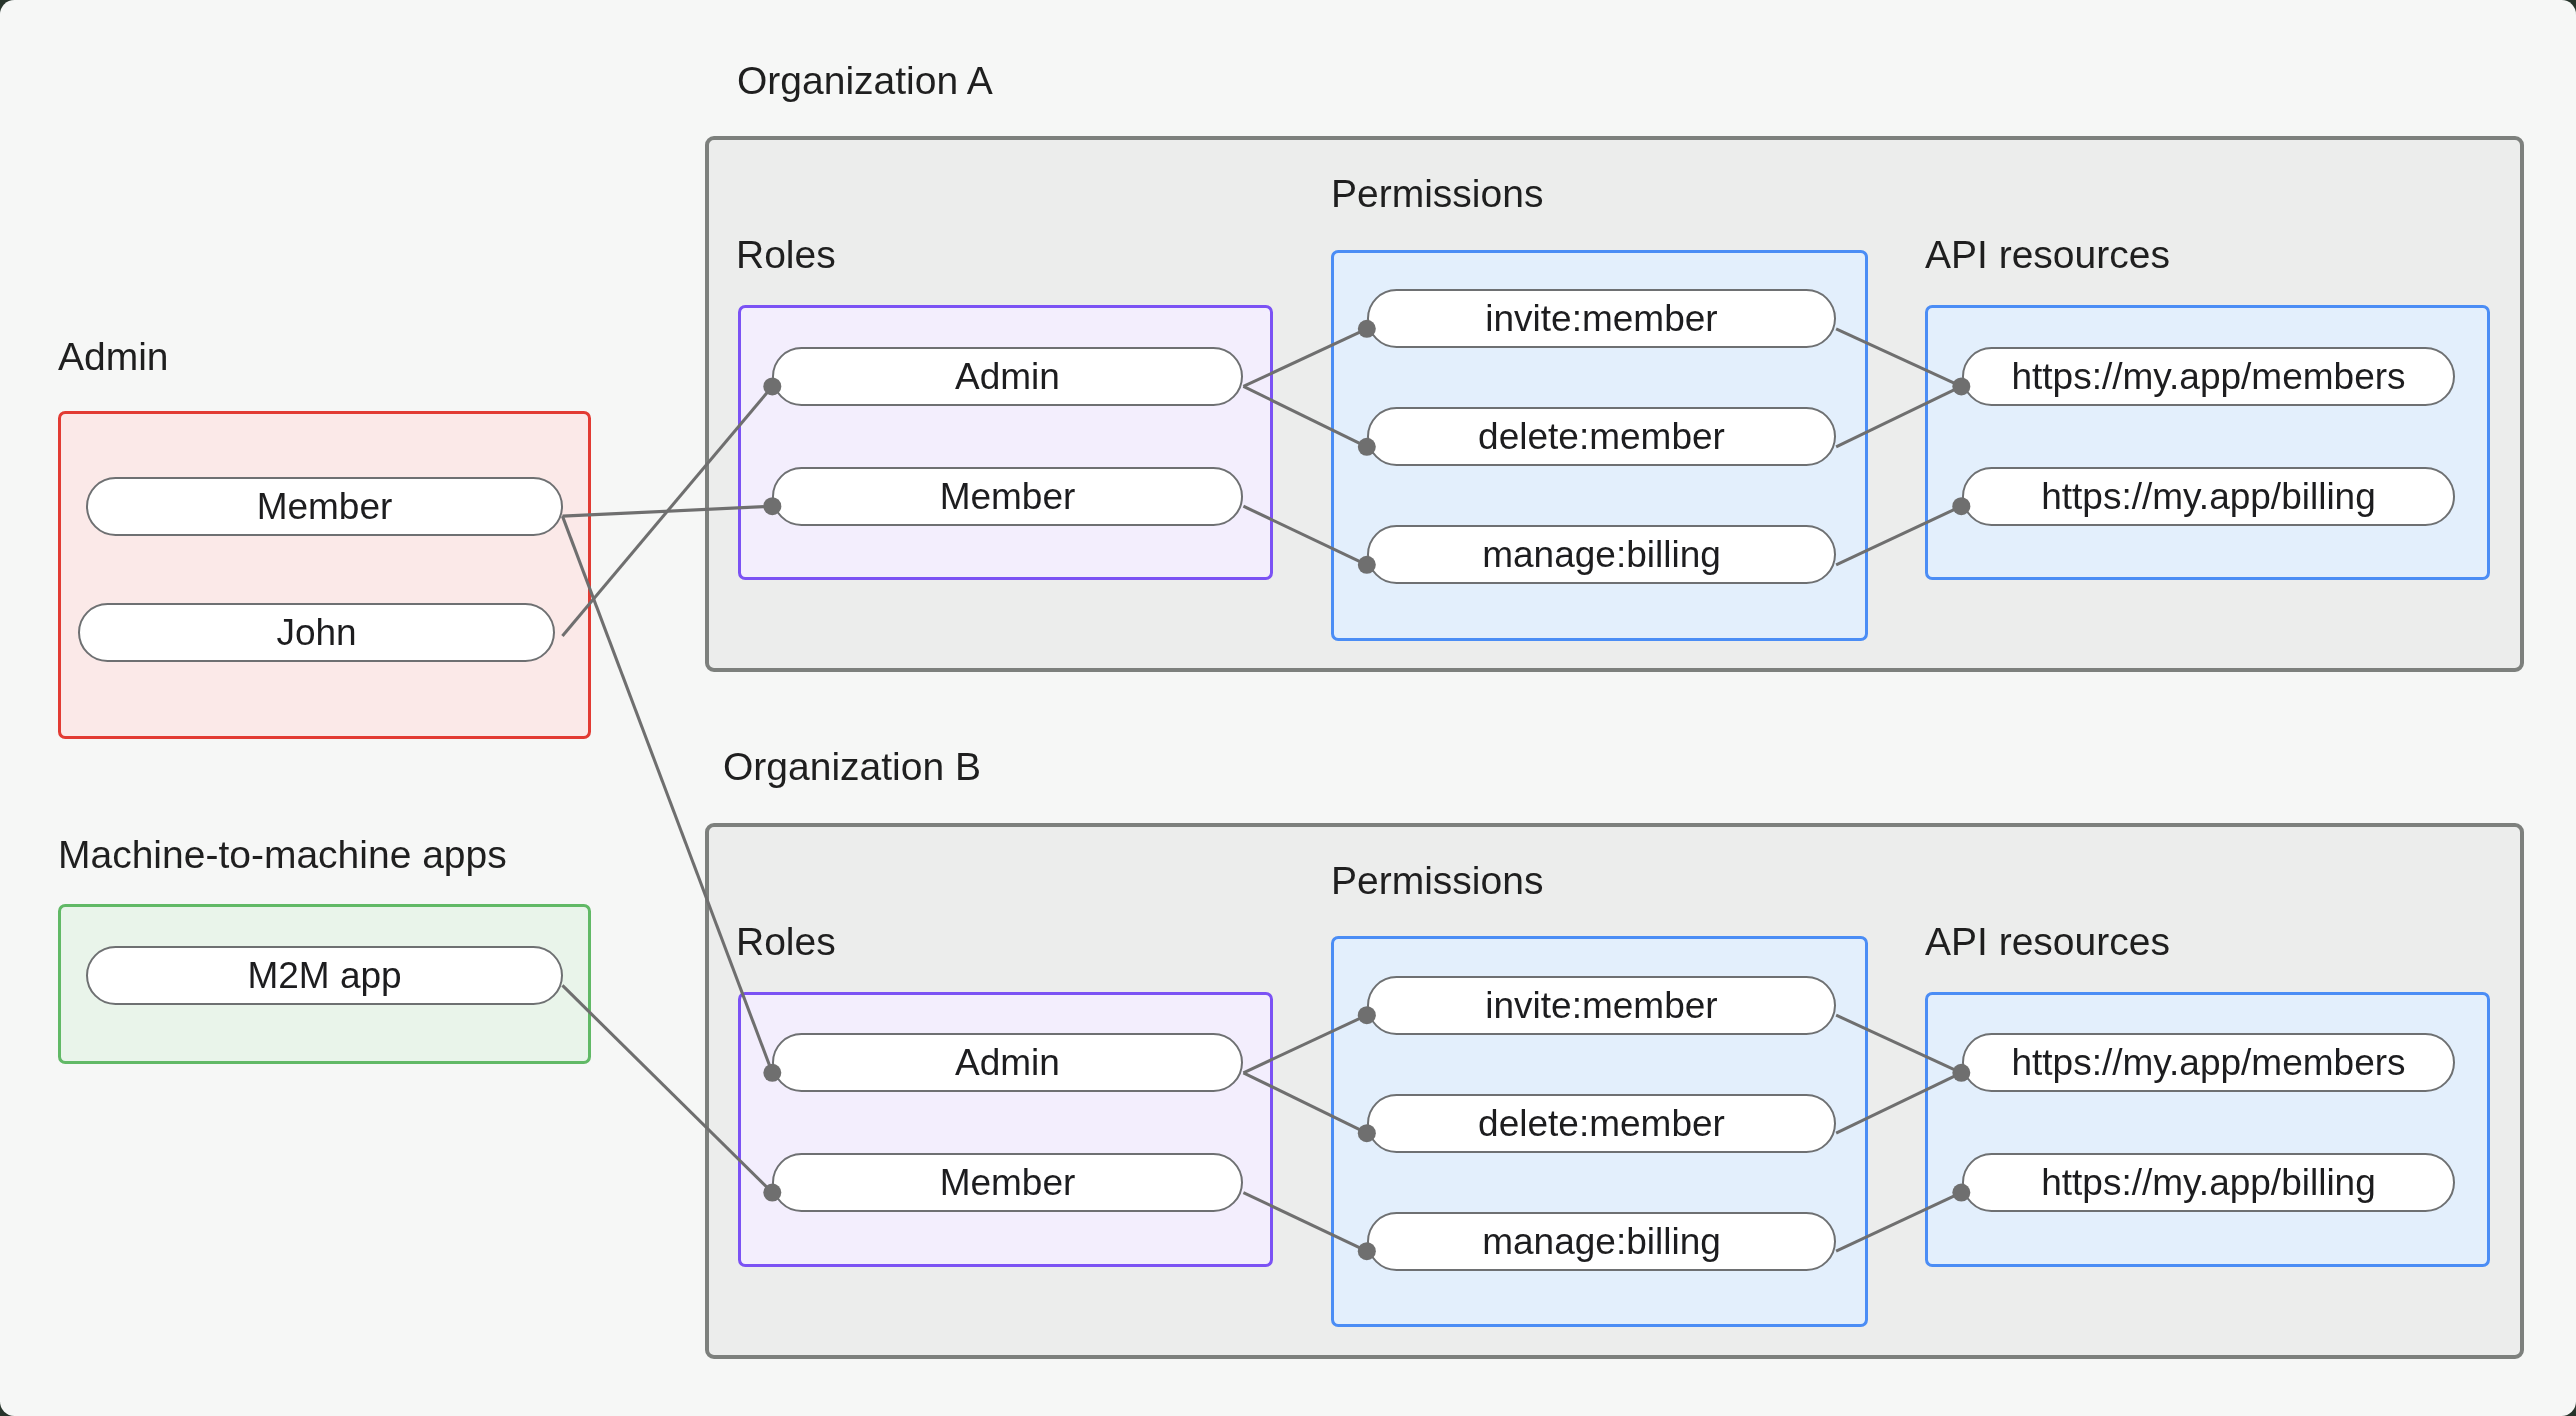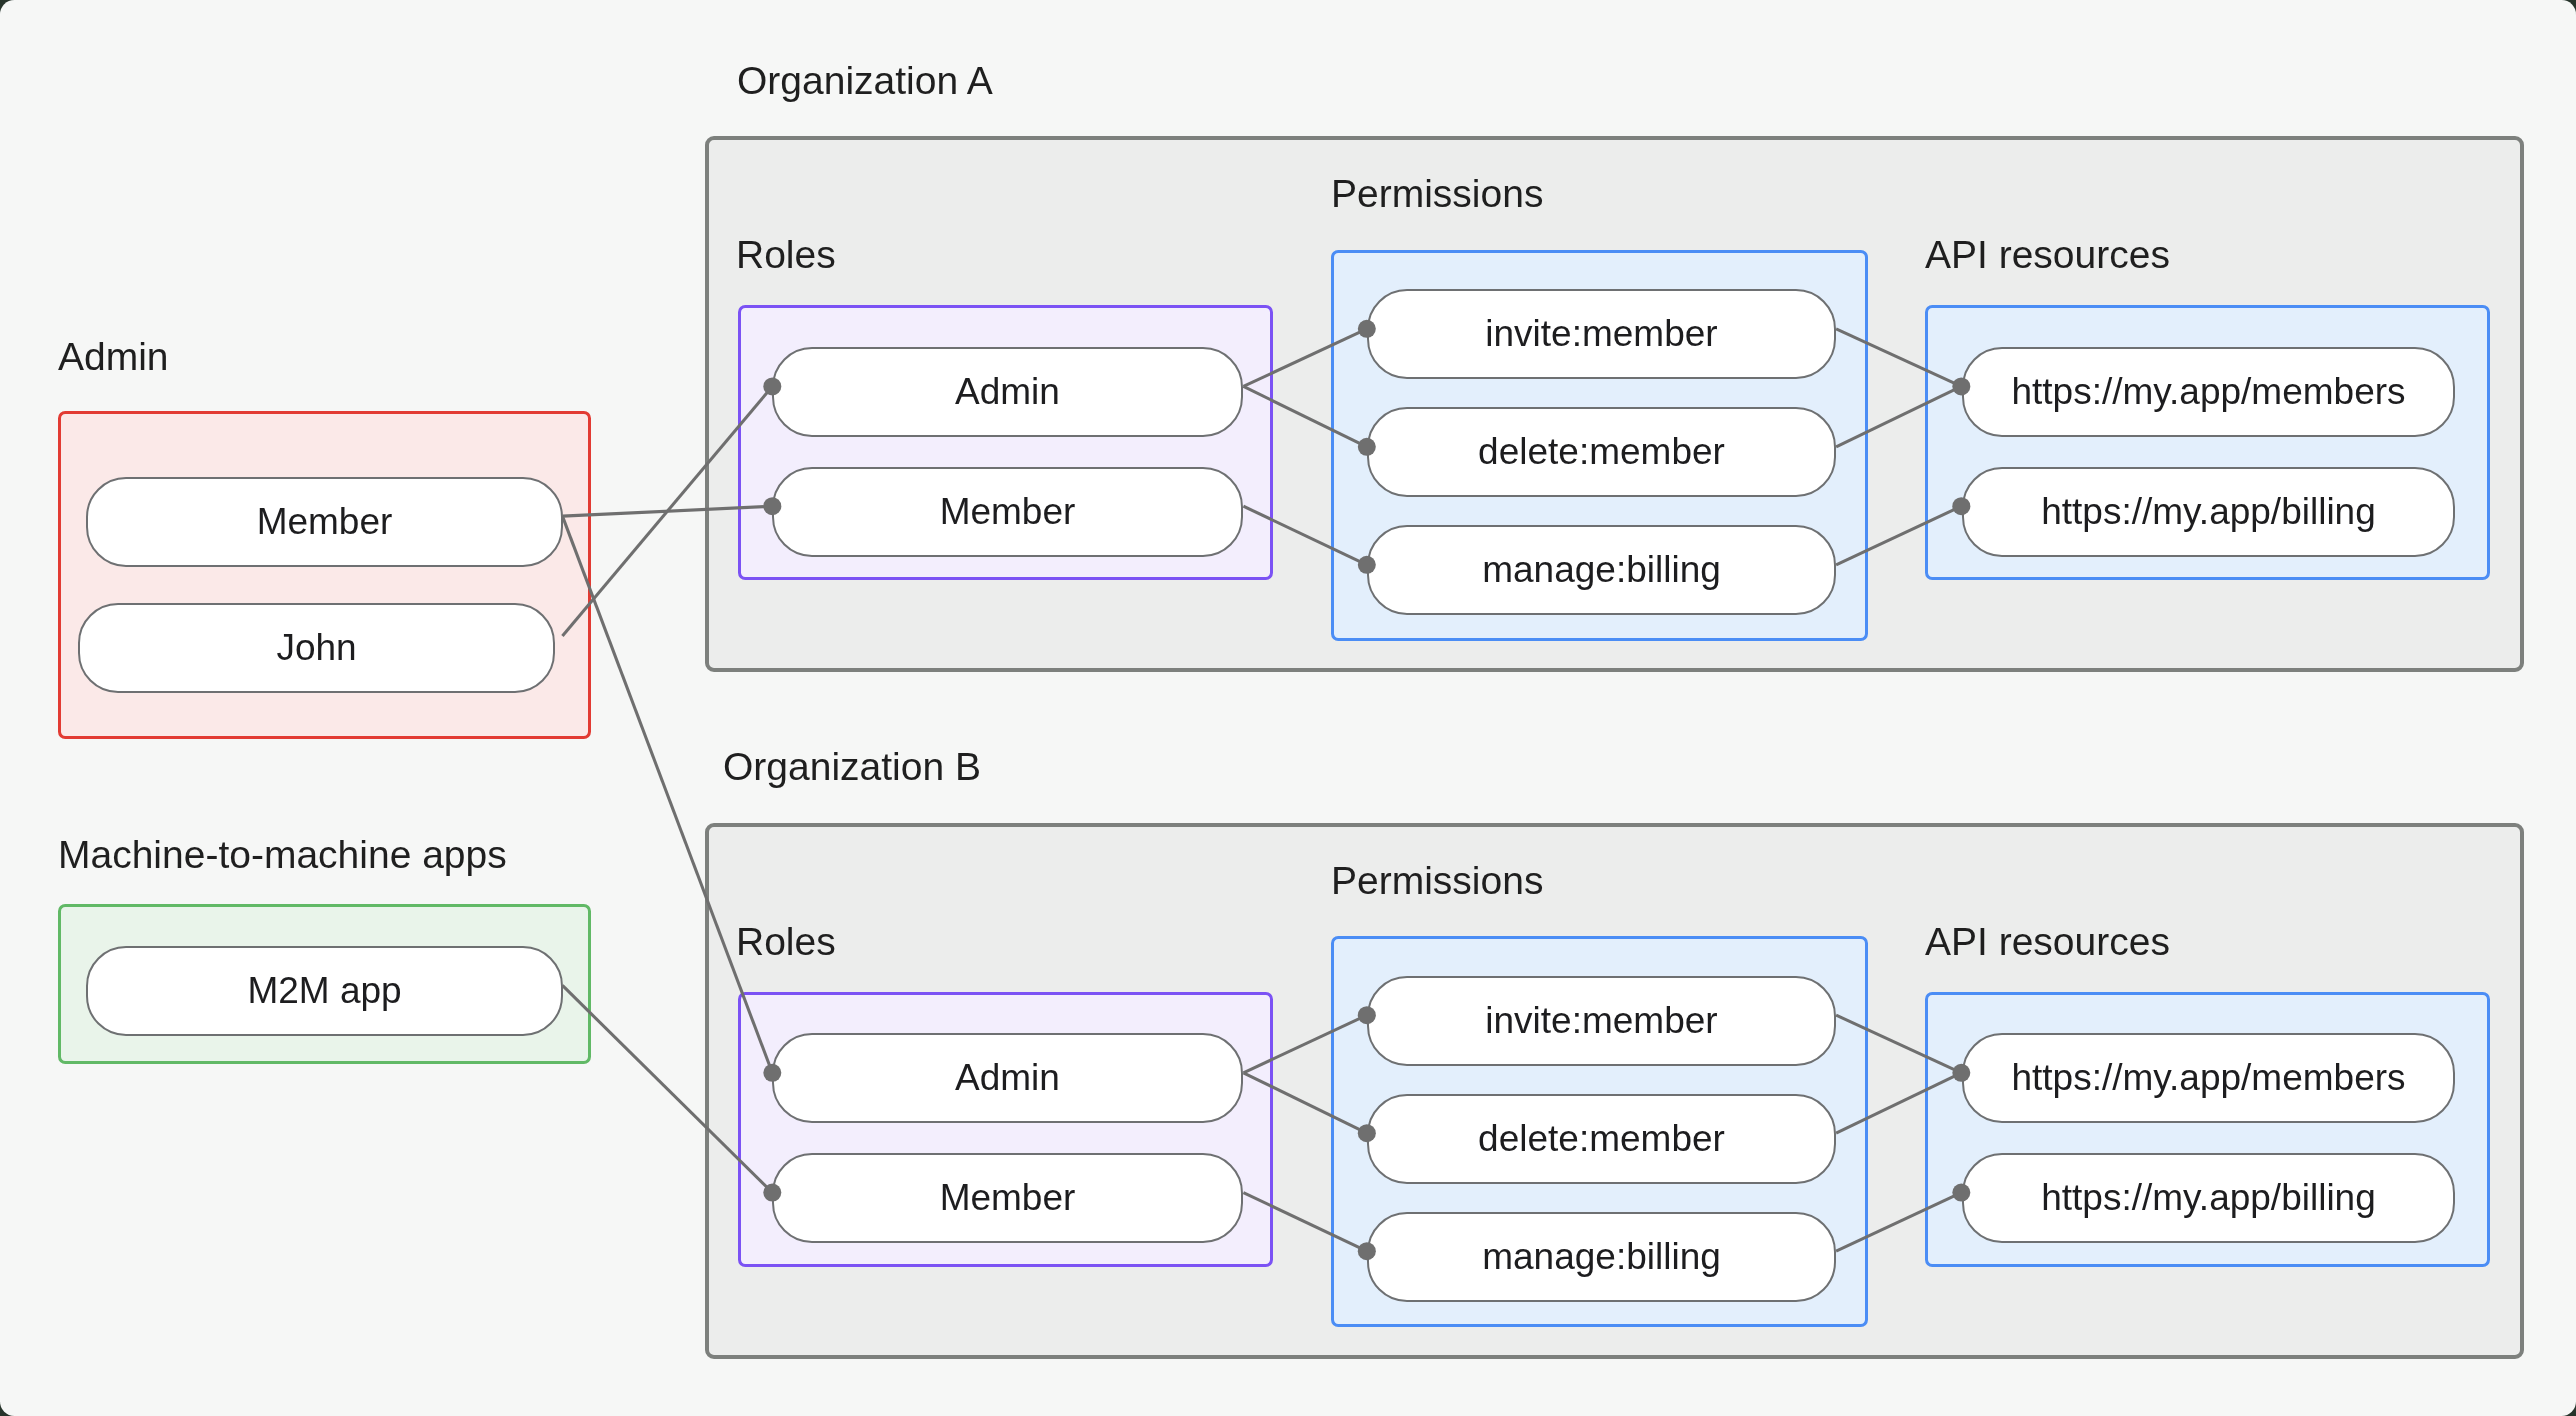--- a/index.html
+++ b/index.html
@@ -24,21 +24,21 @@
   .users-box{background:var(--users-fill); border:3.6px solid var(--users-border);}
   .m2m-box{background:var(--m2m-fill); border:3.6px solid var(--m2m-border);}
   .roles-box{background:var(--roles-fill); border:3.6px solid var(--roles-border);}
   .perm-box{background:var(--perm-fill); border:3.6px solid var(--perm-border);}
   .api-box{background:var(--perm-fill); border:3.6px solid var(--perm-border);}
   .label{
     position:absolute; font-size:39px; font-weight:500; color:var(--text);
     white-space:nowrap; line-height:45px;
   }
   .pill{
-    position:absolute; height:90px; border-radius:40px;
+    position:absolute; height:59px; border-radius:40px;
     background:var(--pill-fill); border:2.7px solid var(--pill-border);
     display:flex; align-items:center; justify-content:center;
     font-size:37px; color:#1D1D1F; white-space:nowrap; z-index:2;
   }
   .edges{position:absolute; left:0; top:0; width:2576px; height:1416px; z-index:3; pointer-events:none;}
 </style>
 </head>
 <body>
 
 <div class="canvas">

